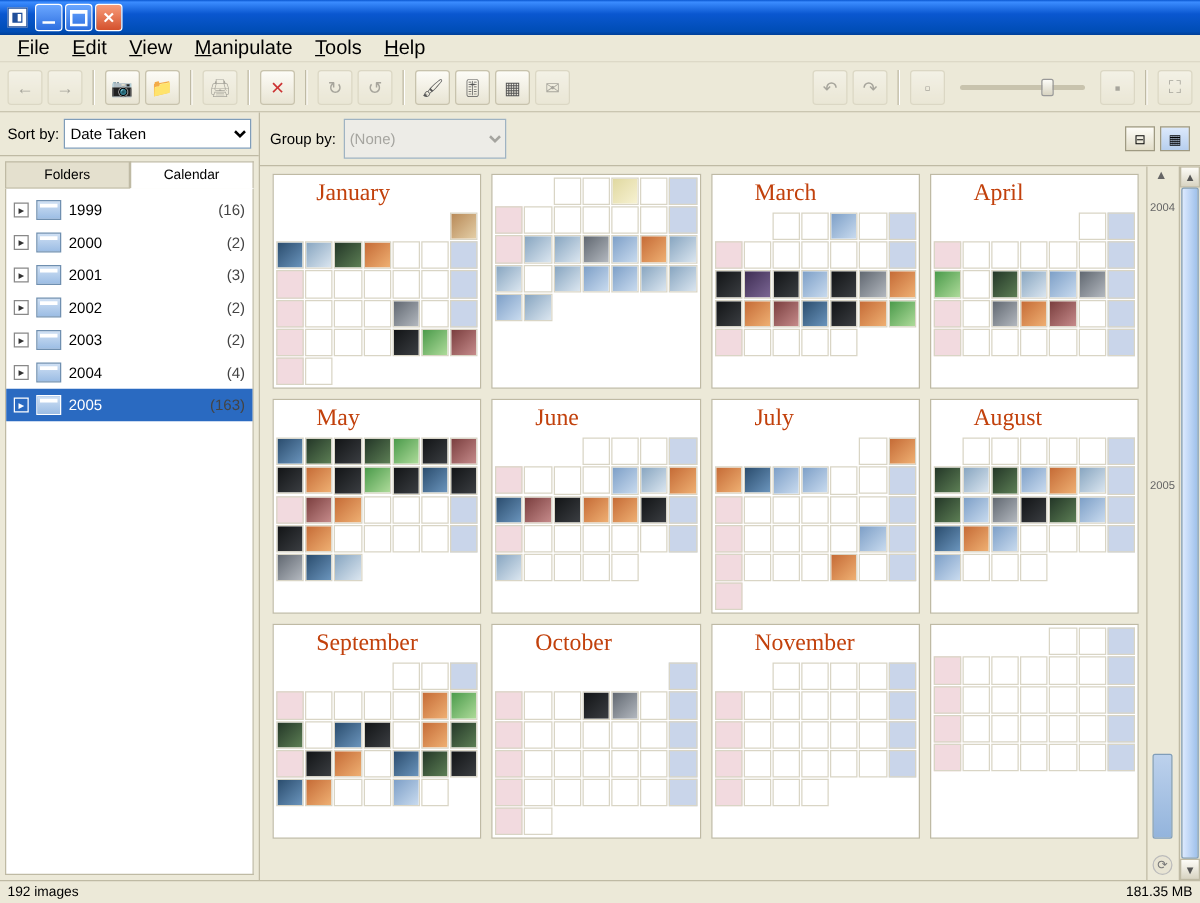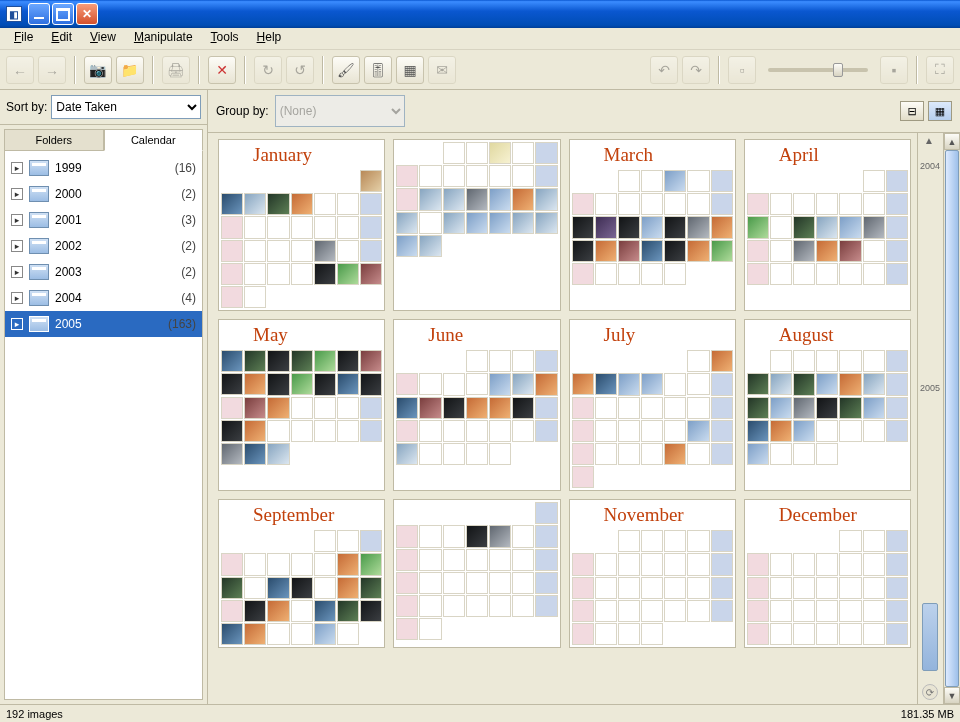--- a/index.html
+++ b/index.html
@@ -11,21 +11,21 @@
   .titlebar .title-text { flex: 1; letter-spacing: .5px; }
   .titlebtns { display: flex; gap: 2px; }
   .titlebtn { width: 22px; height: 22px; border: 1px solid #fff; border-radius: 3px; display:flex;align-items:center;justify-content:center; font-size:12px; font-weight:bold;}
   .titlebtn.min,.titlebtn.max{ background: linear-gradient(#6aa7ff,#2e6fe0); color:#fff;}
   .titlebtn.close{ background: linear-gradient(#f89c7a,#d4512d); color:#fff; }
   .titlebtn.min::after{content:"";display:block;width:10px;height:2px;background:#fff;position:relative;top:4px;}
   .titlebtn.max::after{content:"";display:block;width:10px;height:8px;border:2px solid #fff;border-top-width:3px;}
   .titlebtn.close::after{content:"✕";}
 
   
-  .menubar { height: 22px; background: #ECE9D8; display: flex; font-size: 12px; padding: 0 6px; gap: 2px; border-bottom:1px solid #d7d3c1;}
+  .menubar { height: 22px; background: #ECE9D8; display: flex; align-items: center; font-size: 16px; padding: 0 6px; gap: 2px; border-bottom:1px solid #d7d3c1;}
   .menuitem { padding: 2px 8px; }
   .menuitem u { text-decoration: underline; }
 
   
   .toolbar { height: 40px; background:#ECE9D8; display:flex; align-items:center; padding:0 6px; gap:4px; border-bottom:1px solid #bfbaa4;}
   .tool { width:28px;height:28px;border:1px solid #c8c3ad;border-radius:3px;background:linear-gradient(#fdfcf7,#e8e4d3);display:flex;align-items:center;justify-content:center;font-size:14px;color:#555;}
   .tool.disabled{opacity:.45;}
   .toolsep{width:2px;height:28px;border-left:1px solid #bfbaa4;border-right:1px solid #fff;margin:0 4px;}
   .spacer{flex:1;}
   .slider{width:100px;height:4px;background:#c8c3ad;border-radius:2px;position:relative;margin:0 8px;}
@@ -826,20 +826,21 @@
                 <div class="day"></div>
                 <div class="day"></div>
                 <div class="day">
                   <div class="thumb p10"></div>
                 </div>
                 <div class="day"></div>
                 <div class="day empty"></div>
               </div>
             </div>
             <div class="month">
+              <div class="month-title">October</div>
               <div class="daygrid">
                 <div class="day empty"></div>
                 <div class="day empty"></div>
                 <div class="day empty"></div>
                 <div class="day empty"></div>
                 <div class="day empty"></div>
                 <div class="day empty"></div>
                 <div class="day sat"></div>
                 <div class="day sun"></div>
                 <div class="day"></div>
@@ -916,21 +917,20 @@
                 <div class="day sun"></div>
                 <div class="day"></div>
                 <div class="day"></div>
                 <div class="day"></div>
                 <div class="day empty"></div>
                 <div class="day empty"></div>
                 <div class="day empty"></div>
               </div>
             </div>
             <div class="month">
-              <div class="month-title">December</div>
               <div class="daygrid">
                 <div class="day empty"></div>
                 <div class="day empty"></div>
                 <div class="day empty"></div>
                 <div class="day empty"></div>
                 <div class="day"></div>
                 <div class="day"></div>
                 <div class="day sat"></div>
                 <div class="day sun"></div>
                 <div class="day"></div>

